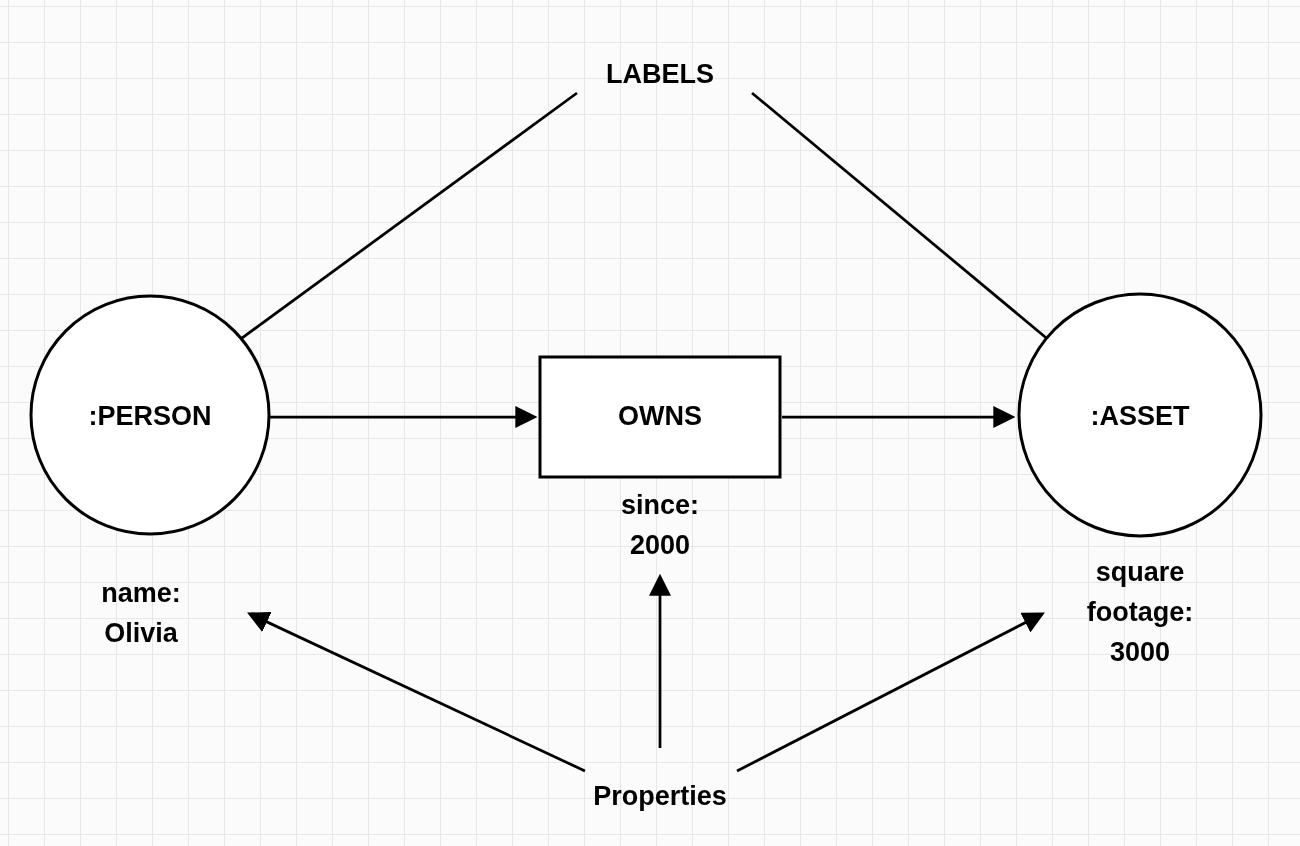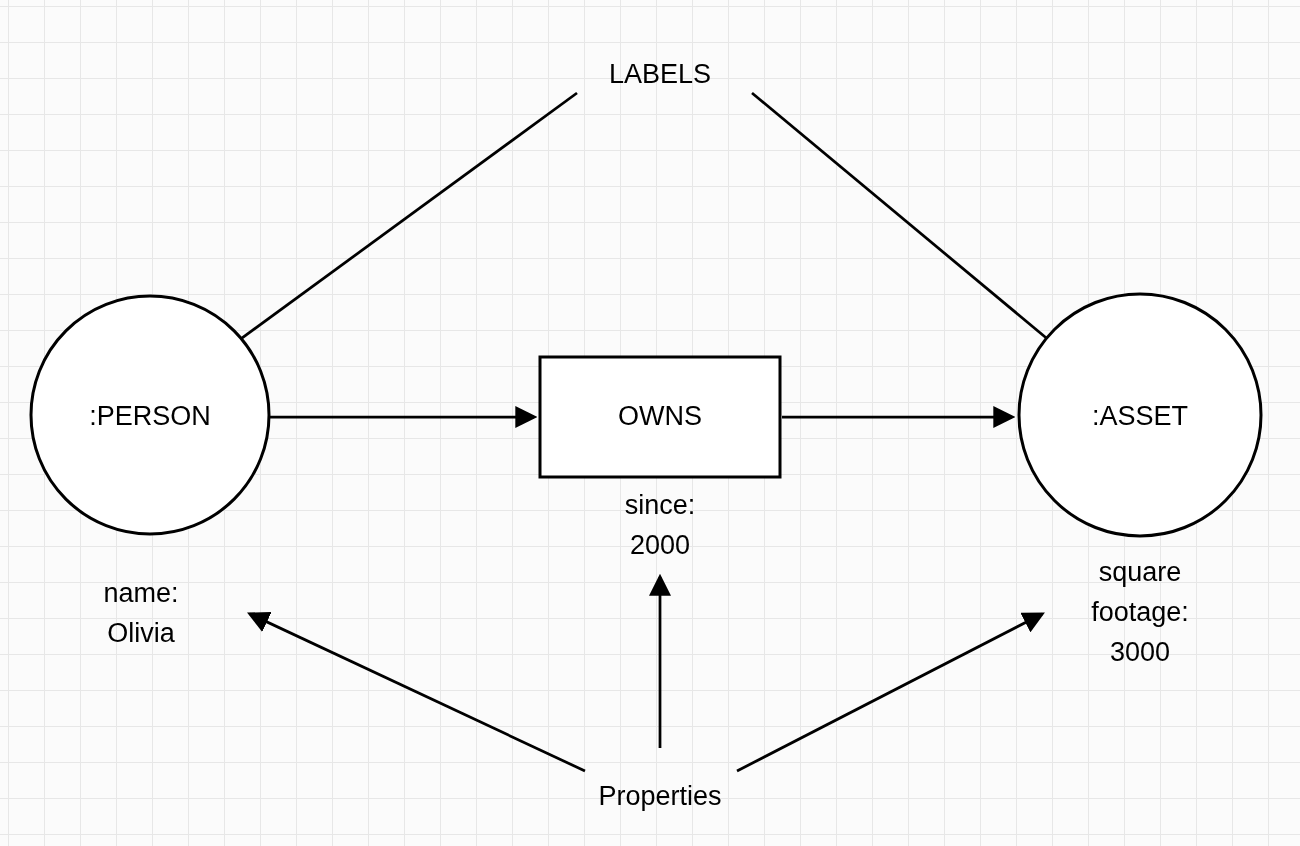--- a/index.html
+++ b/index.html
@@ -12,20 +12,21 @@
     position: relative;
     width: 1300px;
     height: 846px;
     overflow: hidden;
     background-color: #fbfbfb;
     background-image:
       linear-gradient(to right, #e7e7e7 1px, transparent 1px),
       linear-gradient(to bottom, #e7e7e7 1px, transparent 1px);
     background-size: 36px 36px;
     background-position: 8px 6px;
+    font-weight: bold;
   }
   svg.diagram {
     position: absolute;
     left: 0;
     top: 0;
     width: 1300px;
     height: 846px;
   }
   .shape {
     fill: #ffffff;

